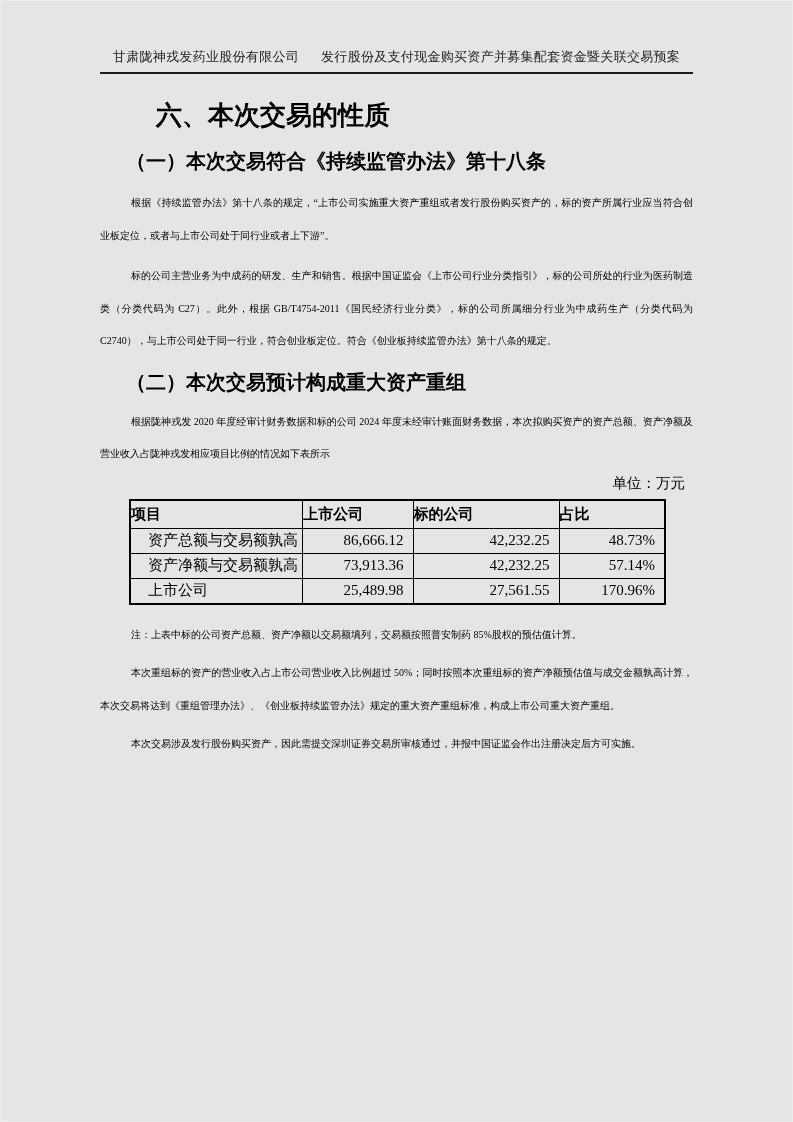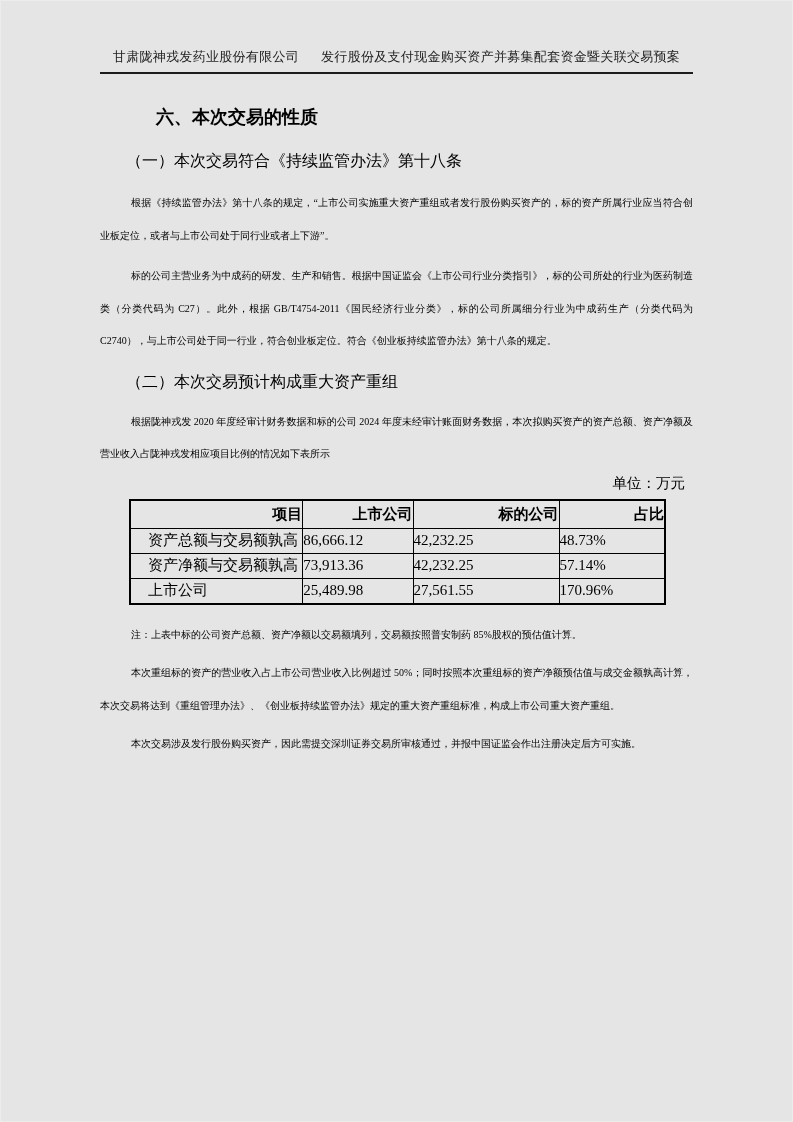--- a/index.html
+++ b/index.html
@@ -27,31 +27,31 @@
     white-space: nowrap;
     padding-bottom: 6px;
     border-bottom: 2px solid #1c1c1c;
     color: #222;
   }
   .doc-header .gap { display: inline-block; width: 22px; }
 
   
   .section-heading {
     margin: 30px 0 0 56px;
-    font-family: Liberation Sans, sans-serif;
-    font-size: 18px;
+    font-family: Liberation Mono, monospace;
+    font-size: 26px;
     font-weight: bold;
     line-height: 26px;
     color: #000;
   }
   
   .sub-heading {
     margin: 19px 0 0 26px;
-    font-size: 16px;
-    font-weight: normal;
+    font-size: 20px;
+    font-weight: bold;
     line-height: 24px;
     color: #000;
   }
   
   .para {
     margin: 8px 0 0 0;
     font-size: 10px;
     line-height: 32.5px;
     text-indent: 31px;
     text-align: justify;
@@ -80,24 +80,25 @@
   table.data-table th,
   table.data-table td {
     border: 1px solid #000;
     padding: 0;
     overflow: hidden;
     white-space: nowrap;
   }
   table.data-table th {
     height: 27px;
     font-weight: bold;
-    text-align: right;
+    text-align: left;
   }
   table.data-table td {
     height: 24px;
+    text-align: right;
     padding-right: 9px;
   }
   table.data-table td.label-cell {
     text-align: left;
     padding-left: 17px;
     padding-right: 15px;
   }
   .col-item   { width: 32.3%; }
   .col-listed { width: 20.6%; }
   .col-target { width: 27.3%; }

